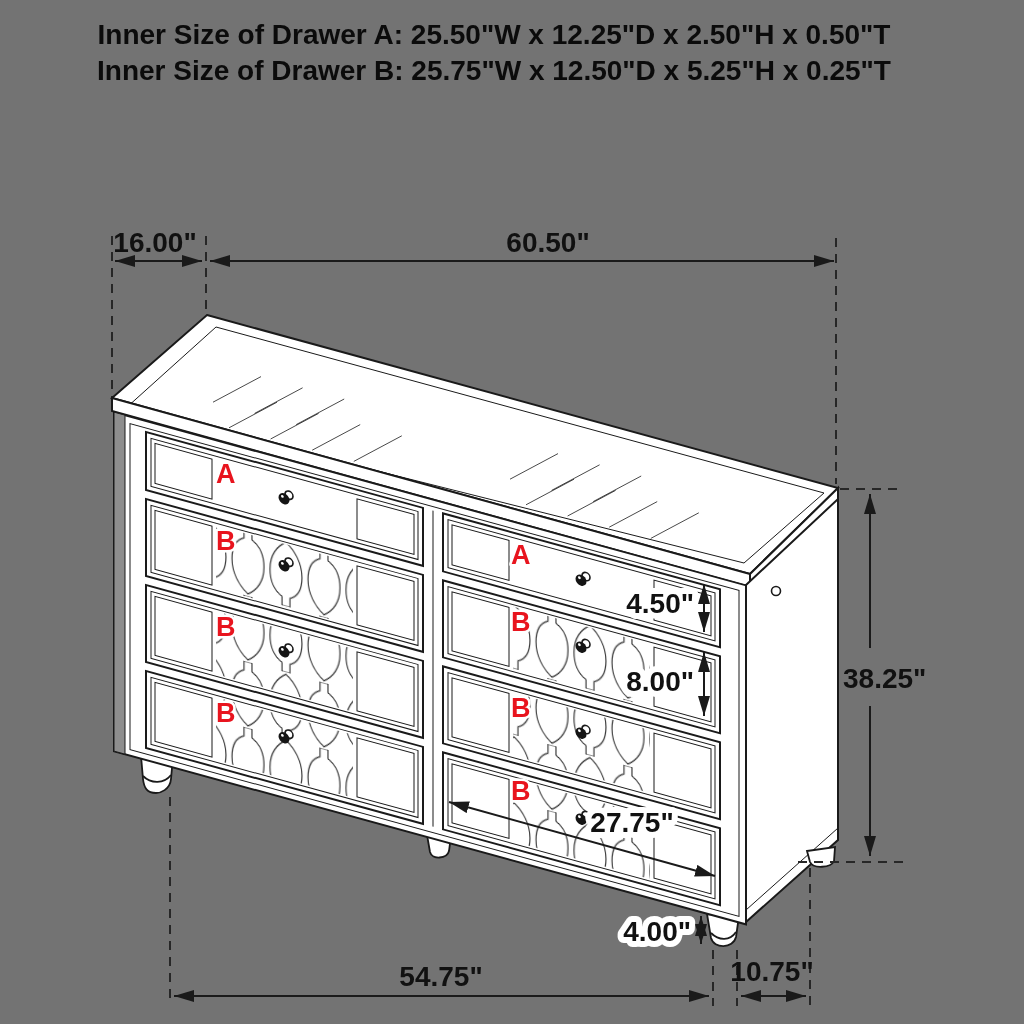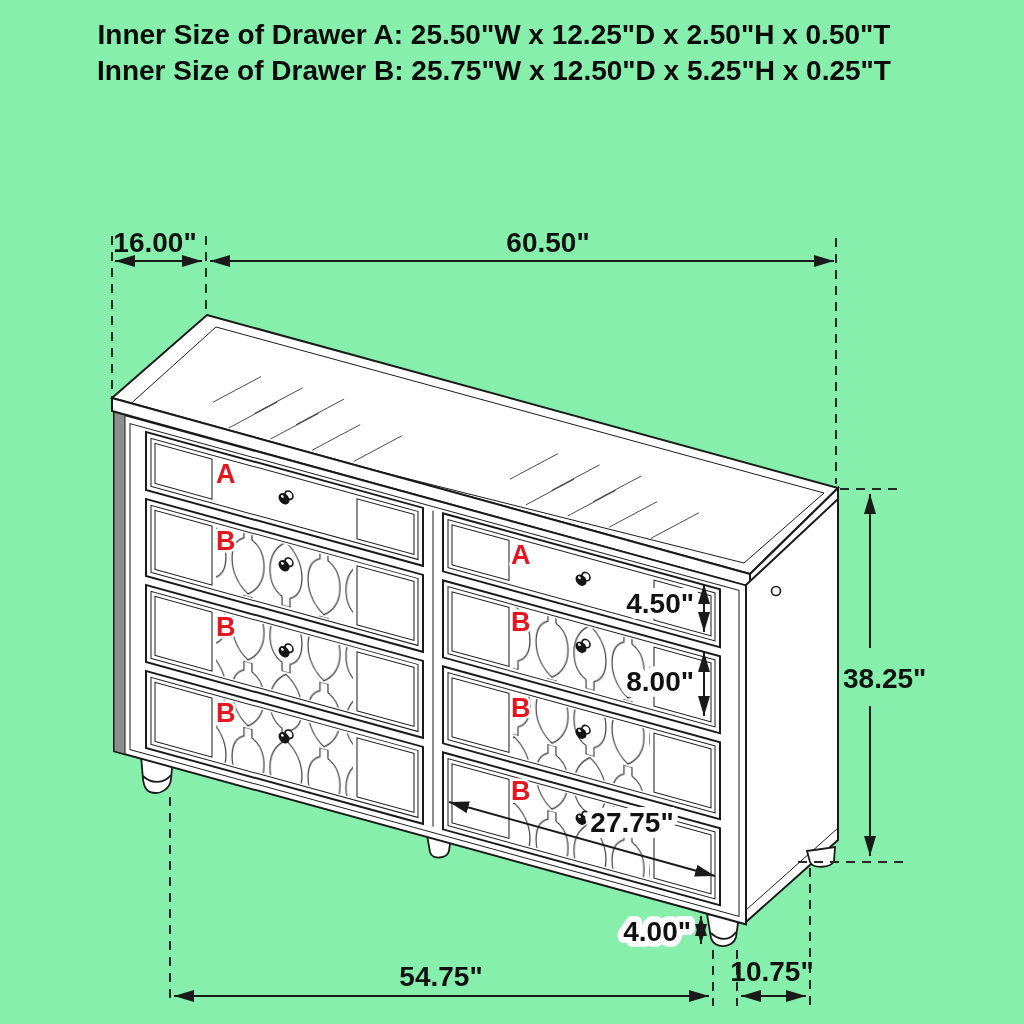--- a/index.html
+++ b/index.html
@@ -1,16 +1,16 @@
 <!DOCTYPE html>
 <html><head>
 <meta charset="utf-8">
 <style>
   html,body { margin:0; padding:0; background:#ffffff; }
-  .stage { position:relative; width:1024px; height:1024px; background:#86efac; overflow:hidden; }
+  .stage { position:relative; width:1024px; height:1024px; background:#737373; overflow:hidden; }
   svg text { font-family:"Liberation Sans", sans-serif; font-weight:bold; }
   .ttl  { font-size:28px; fill:#0b0b0b; }
   .lbl  { font-size:28px; fill:#111; }
   .halo { paint-order:stroke; stroke:#ffffff; stroke-width:12px; stroke-linejoin:round; }
   .halo4{ paint-order:stroke; stroke:#ffffff; stroke-width:5px;  stroke-linejoin:round; }
   .dletter { font-size:27px; }
   .ln   { stroke:#1a1a1a; fill:none; stroke-width:1.6; }
   .ln2  { stroke:#1a1a1a; fill:#ffffff; stroke-width:2; }
   .thin { stroke:#1a1a1a; fill:none; stroke-width:1; }
   .dim  { stroke:#1a1a1a; fill:none; stroke-width:2; }

